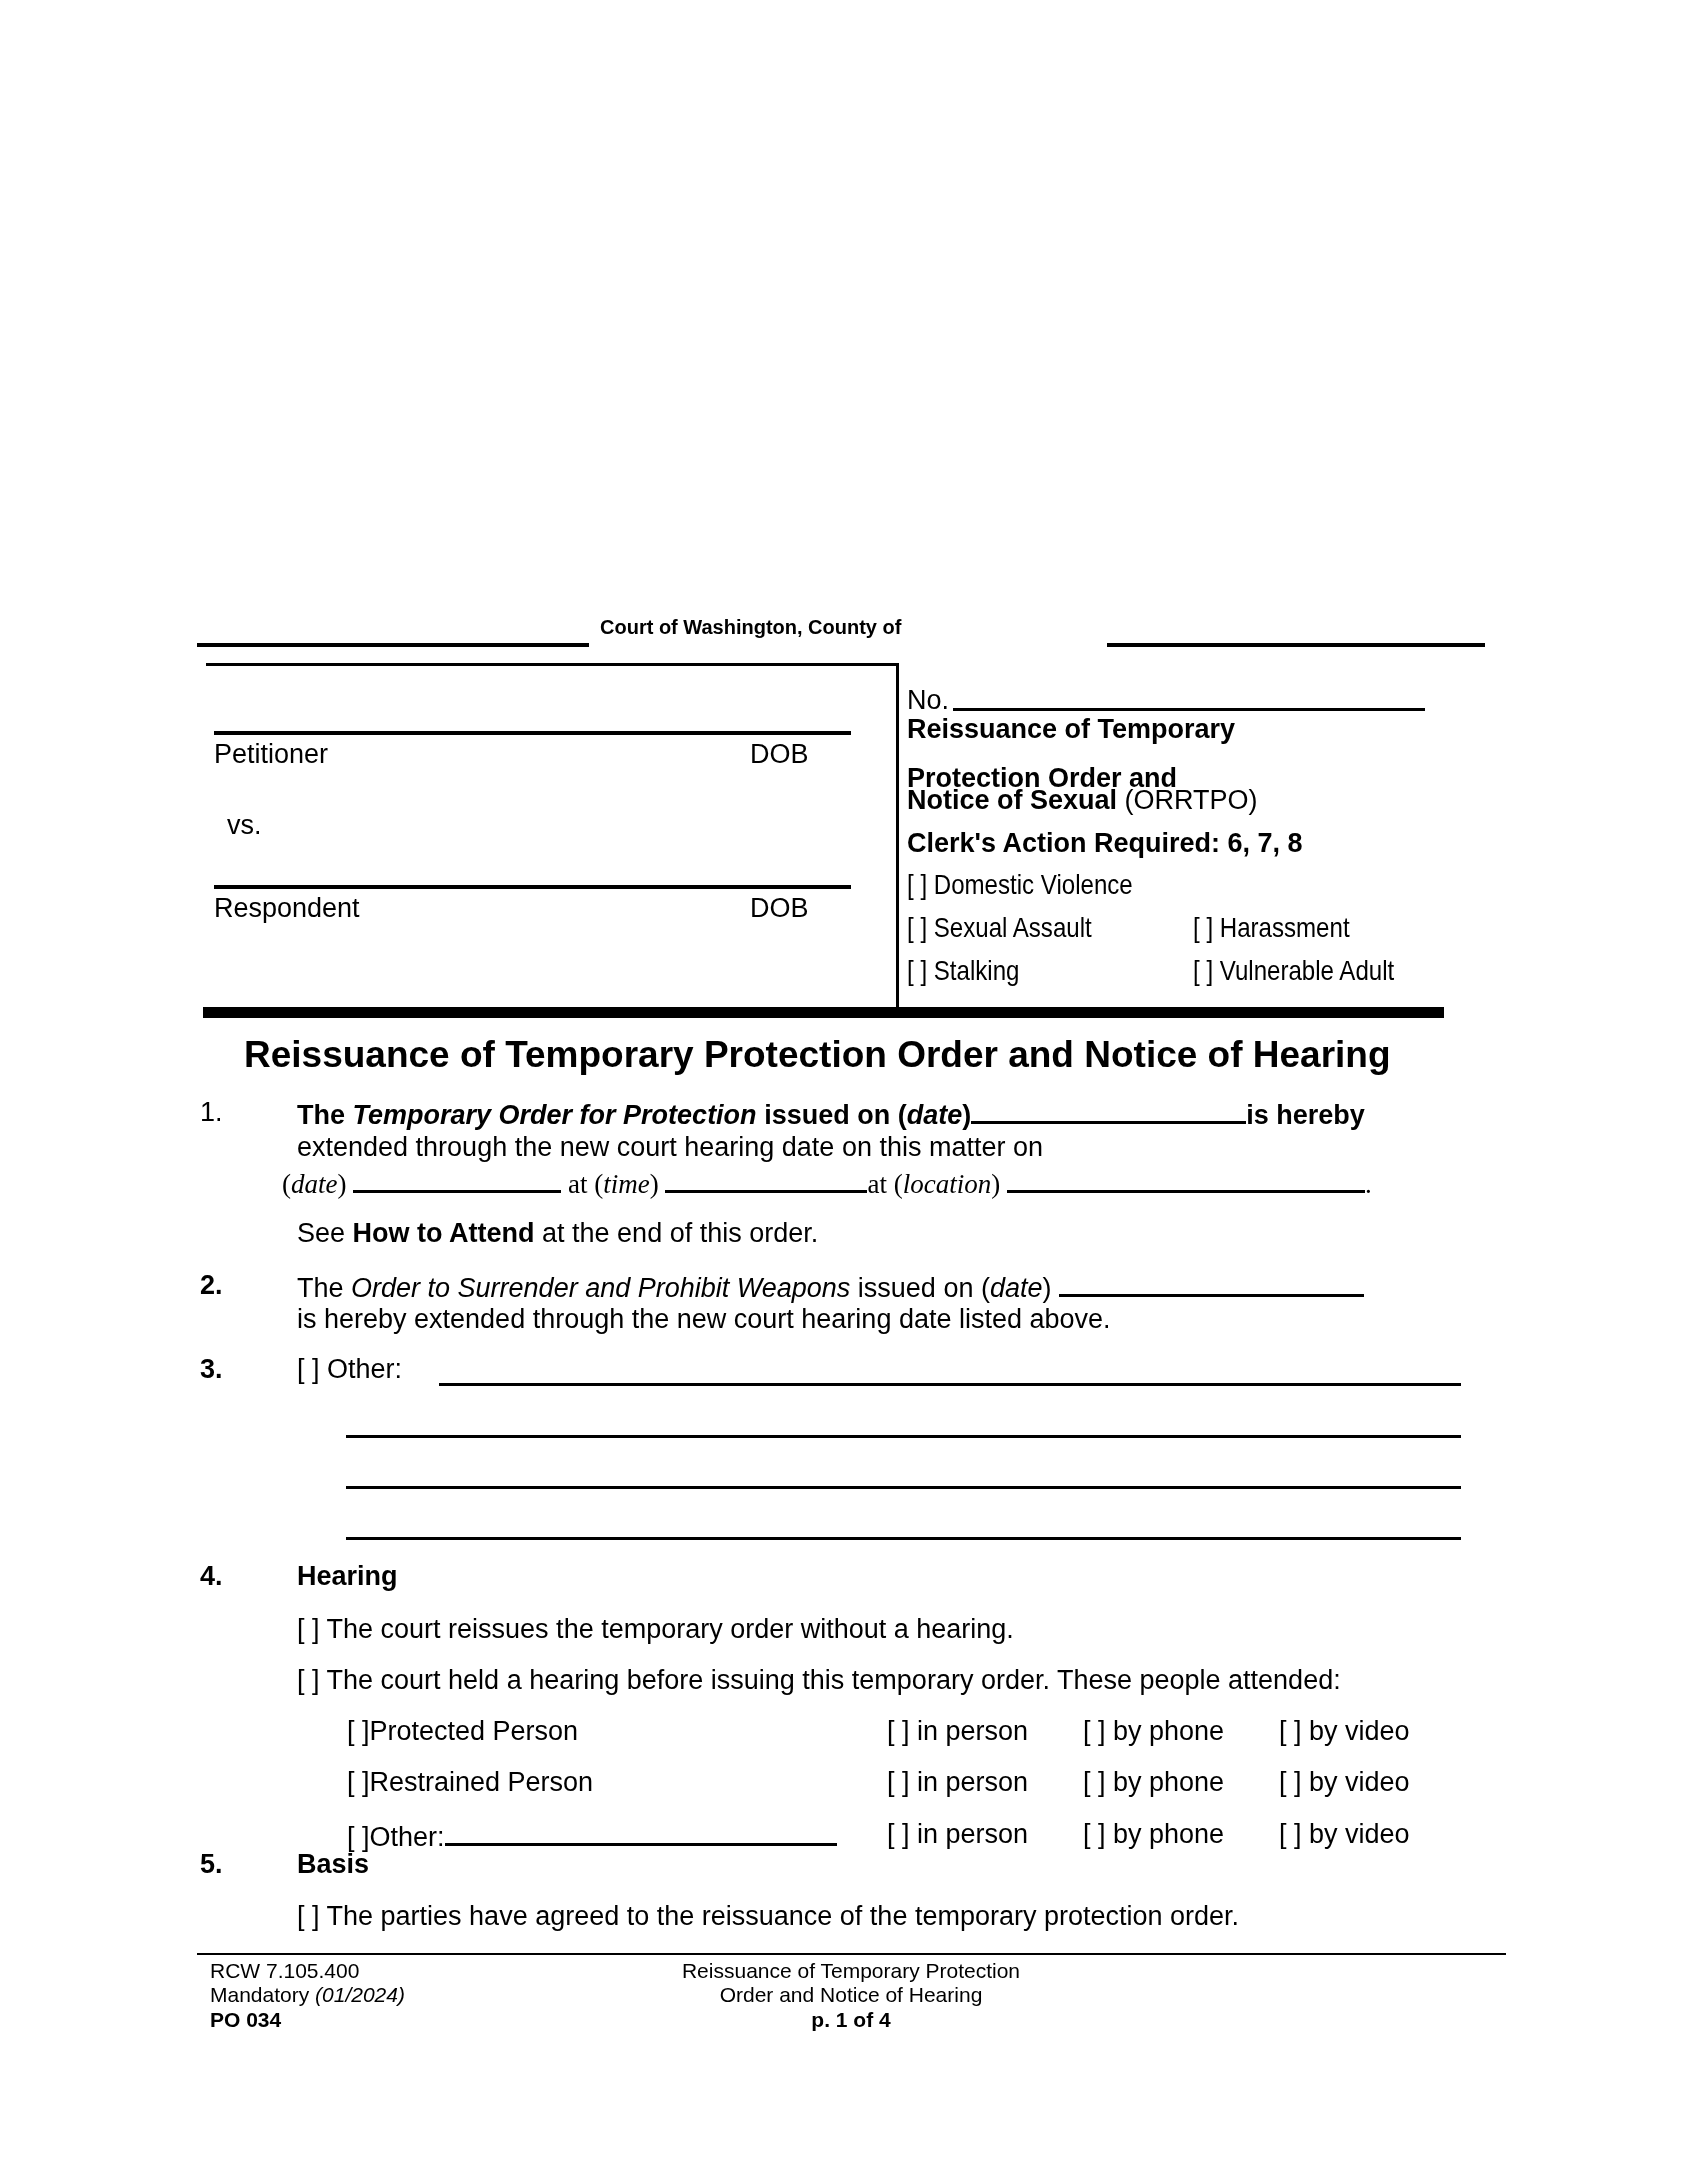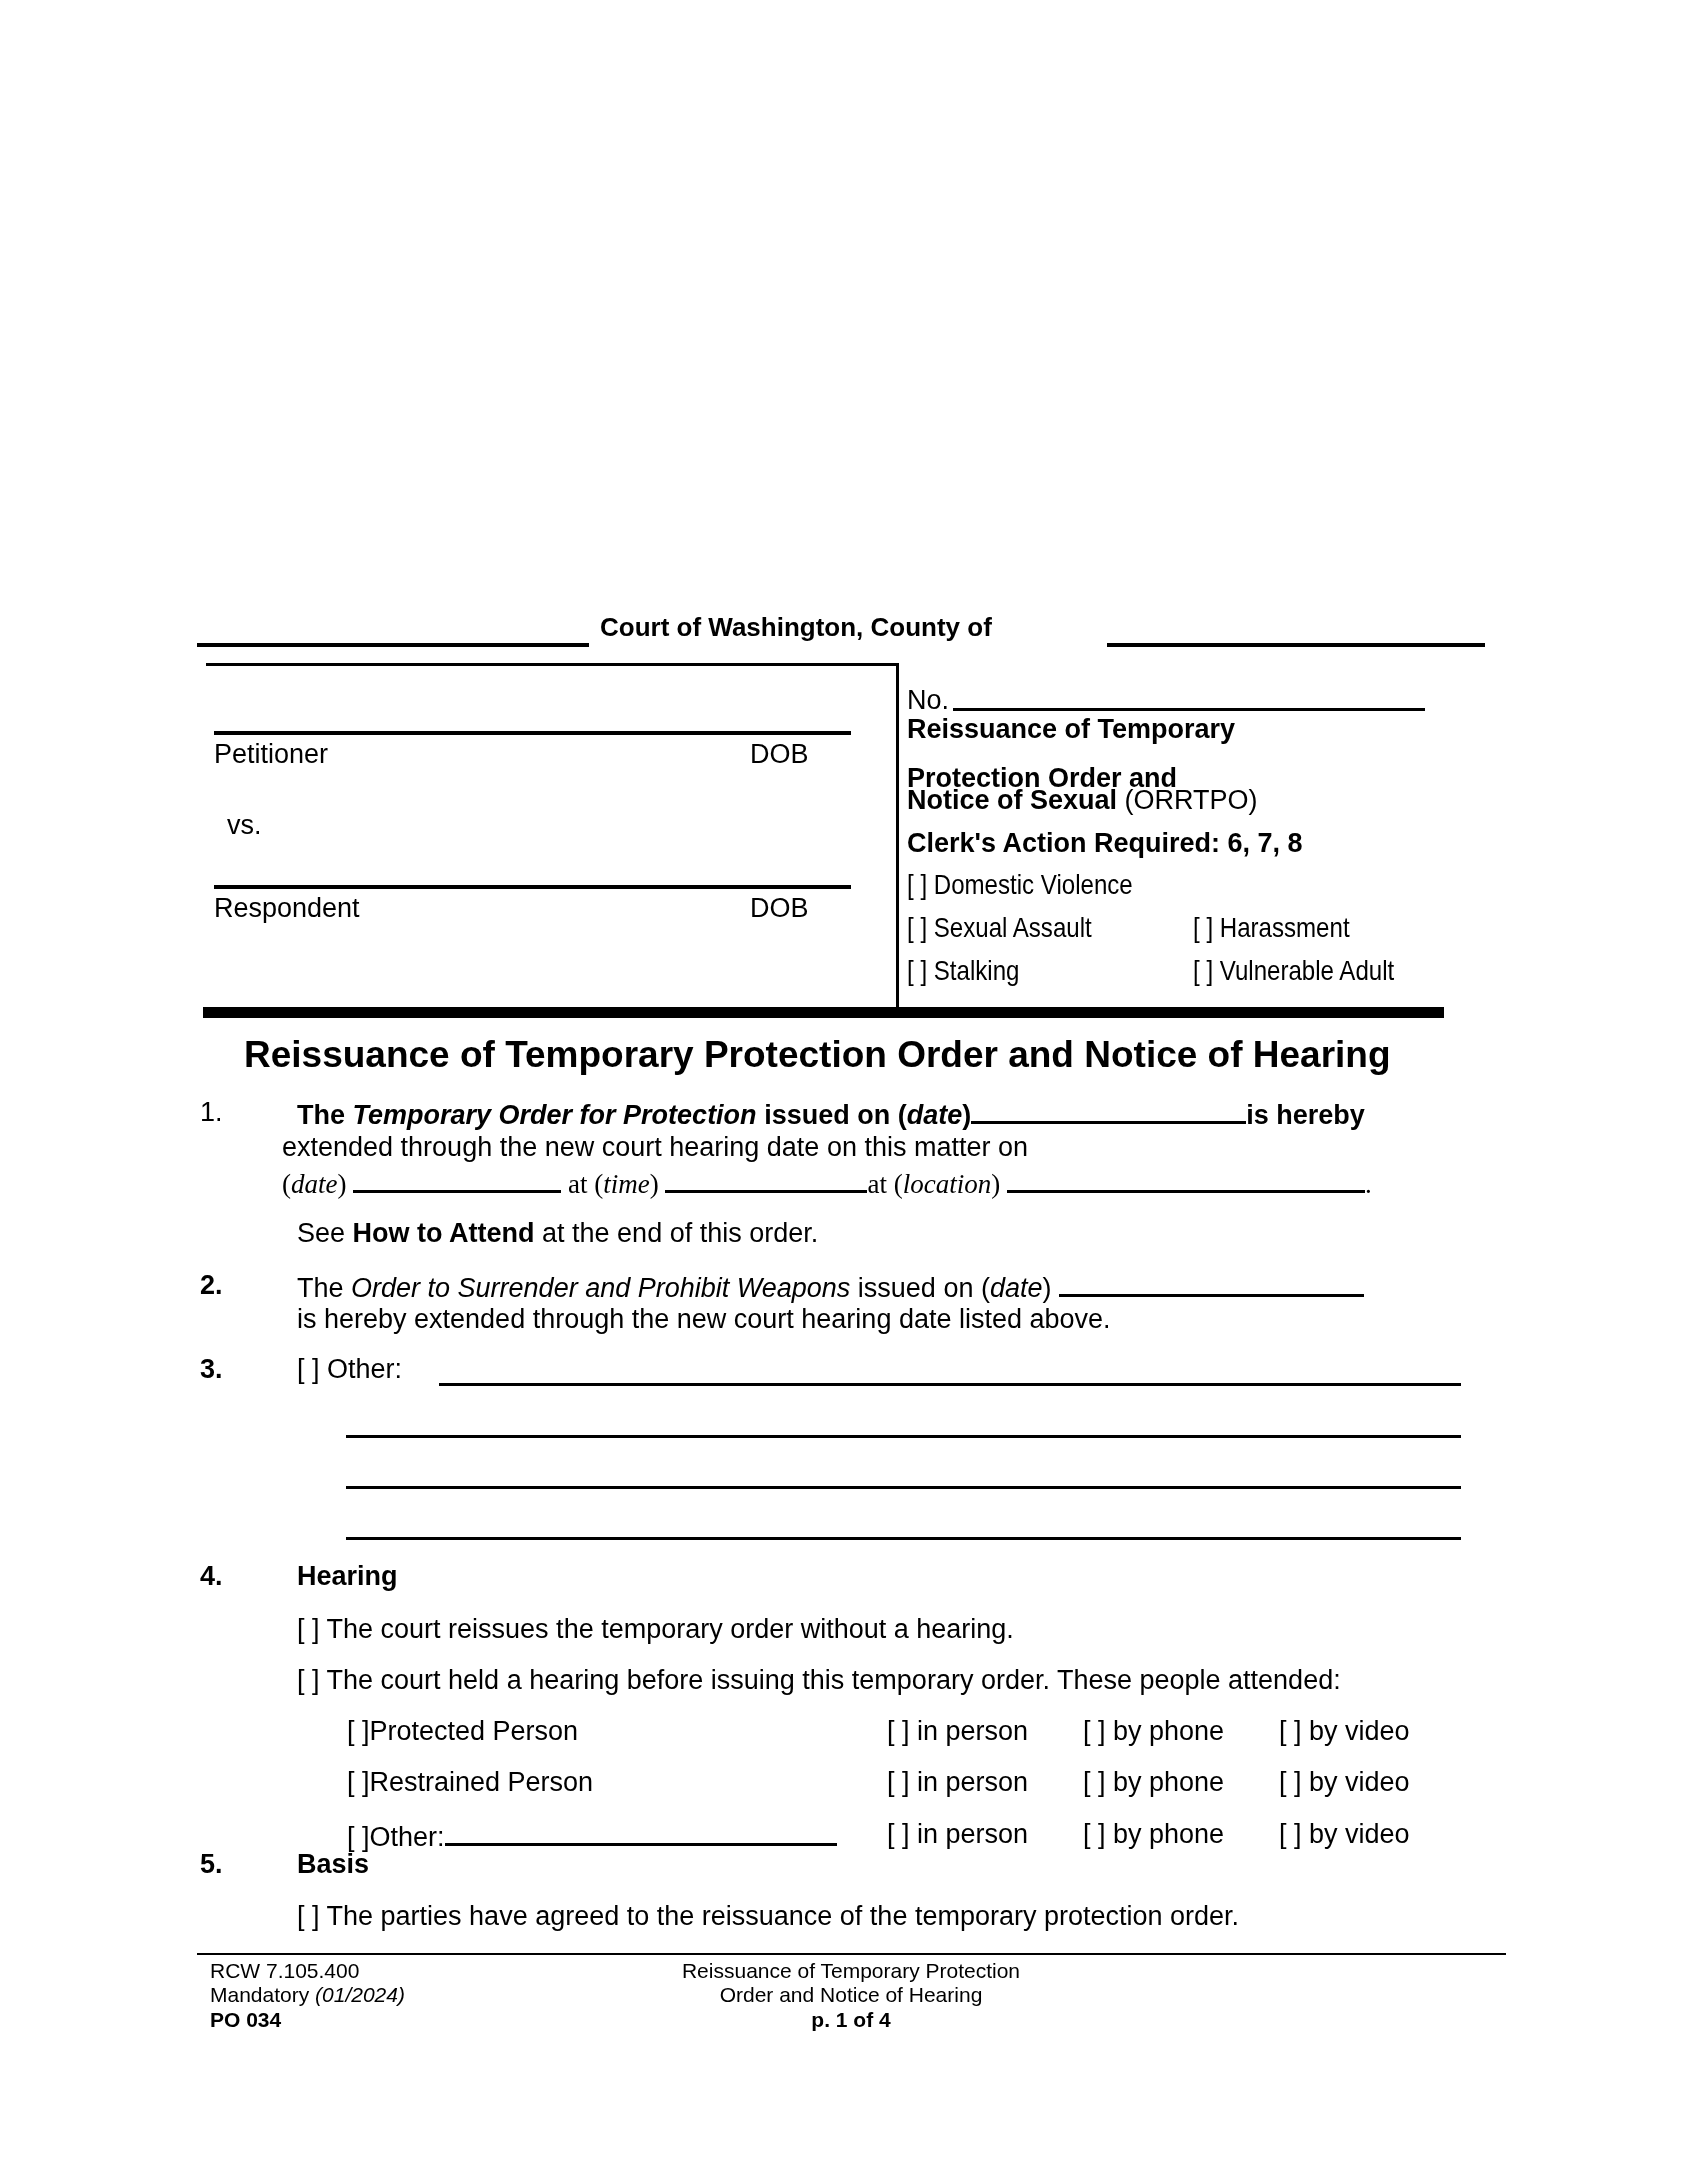--- a/index.html
+++ b/index.html
@@ -11,21 +11,21 @@
   .i { font-style: italic; }
   .rule { position: absolute; background: #000; }
   .blank { display: inline-block; border-bottom: 3px solid #000; height: 22px; vertical-align: baseline; }
   .cond { font-size: 28px; line-height: 28px; transform: scaleX(0.86); transform-origin: left bottom; }
   .foot { font-size: 21px; line-height: 21px; }
 </style>
 </head>
 <body>
 
 <div class="rule" style="left:197px; top:643px; width:392px; height:4px;"></div>
-<div class="abs t27 b" style="left:600px; top:612px; font-size:26px; line-height:30px;">Court of Washington, County of</div>
+<div class="abs t27 b" style="left:600px; top:612px; font-size:20px; line-height:30px;">Court of Washington, County of</div>
 <div class="rule" style="left:1107px; top:643px; width:378px; height:4px;"></div>
 
 <div class="rule" style="left:206px; top:663px; width:693px; height:3px;"></div>
 <div class="rule" style="left:896px; top:663px; width:3px; height:345px;"></div>
 
 <div class="rule" style="left:214px; top:731px; width:637px; height:4px;"></div>
 <div class="abs t27" style="left:214px; top:741px;">Petitioner</div>
 <div class="abs t27" style="left:750px; top:741px;">DOB</div>
 <div class="abs t27" style="left:214px; top:812px;margin-left:13px;">vs.</div>
 <div class="rule" style="left:214px; top:885px; width:637px; height:4px;"></div>
@@ -61,21 +61,21 @@
 <div class="rule" style="left:203px; top:1007px; width:1241px; height:11px;"></div>
 
 <div class="abs b" style="left:244px; top:1036px; font-size:37px; line-height:37px;">Reissuance of Temporary Protection Order and Notice of Hearing</div>
 
 <div class="abs t27" style="left:200px; top:1099px;">1.</div>
 <div class="abs t27" style="left:297px; top:1099px;font-weight:bold;">
   <span>The</span>
   <span class="i">Temporary Order for Protection</span>
   <span>issued on (</span><span class="i">date</span><span>)</span><span class="blank" style="width:275px;"></span><span>is hereby</span>
 </div>
-<div class="abs t27" style="left:282px; top:1134px;">extended through the new court hearing date on this matter on</div>
+<div class="abs t27" style="left:297px; top:1134px;">extended through the new court hearing date on this matter on</div>
 <div class="abs t27" style="left:282px; top:1168px;font-family:Liberation Serif, serif;">
   <span>(</span><span class="i">date</span><span>)</span>
   <span class="blank" style="width:208px;"></span>
   <span>at (</span><span class="i">time</span><span>)</span>
   <span class="blank" style="width:202px;"></span><span>at (</span><span class="i">location</span><span>)</span>
   <span class="blank" style="width:358px;"></span><span>.</span>
 </div>
 <div class="abs t27" style="left:297px; top:1220px;">
   <span>See</span>
   <span class="b">How to Attend</span>

